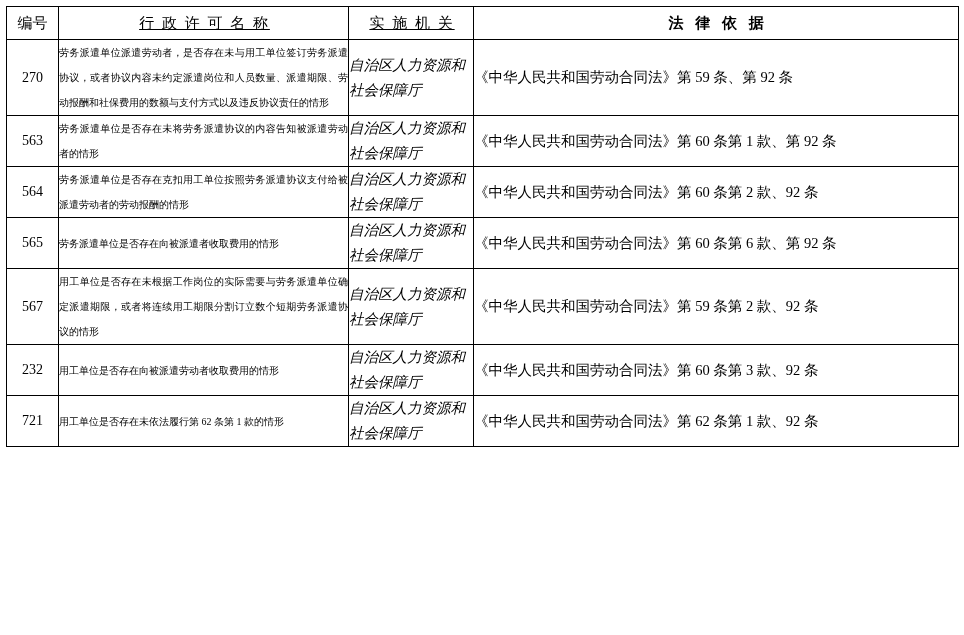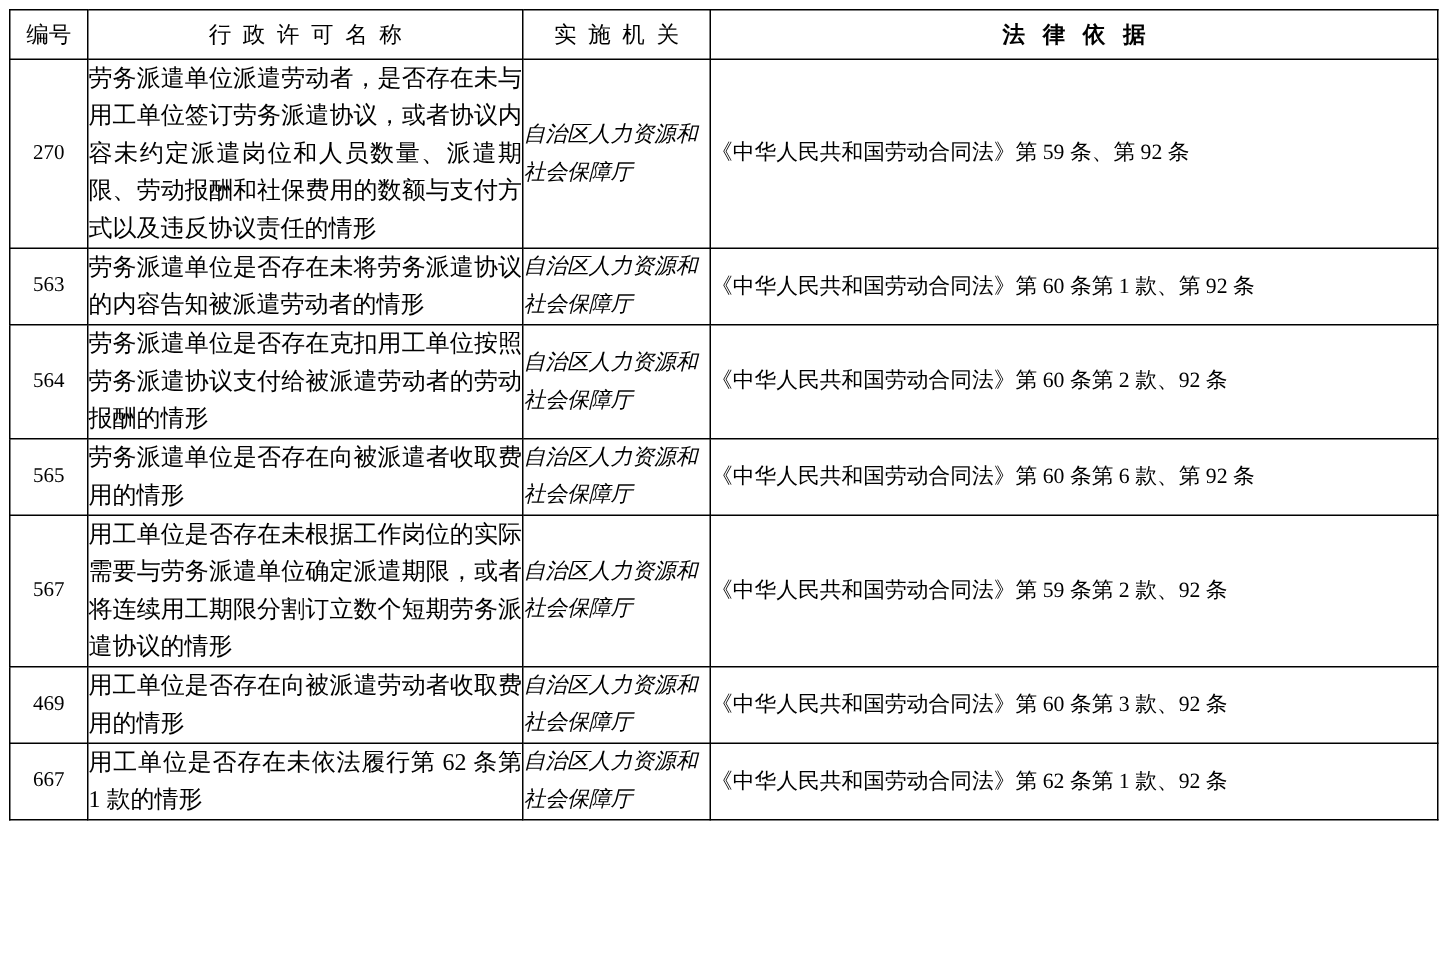--- a/index.html
+++ b/index.html
@@ -48,29 +48,30 @@
     text-align: center;
   }
   th.hdr-wide .hdr {
     letter-spacing: 4px;
     padding-left: 4px;
     font-weight: bold;
   }
   th.hdr-sp .hdr {
     letter-spacing: 2px;
     padding-left: 2px;
+    text-decoration: underline;
   }
 
   td.num {
     text-align: center;
     font-size: 14px;
     font-family: "Liberation Serif", "DejaVu Serif", serif;
   }
   td.name {
-    font-size: 16px;
+    font-size: 10px;
     line-height: 25px;
     padding: 7px 9px 7px 9px;
     text-align: justify;
     text-justify: inter-ideograph;
   }
   td.org {
     font-size: 14.5px;
     line-height: 25px;
     padding: 7px 6px 7px 8px;
     font-style: italic;
@@ -133,26 +134,26 @@
         <td class="org">自治区人力资源和社会保障厅</td>
         <td class="law">《中华人民共和国劳动合同法》第 60 条第 6 款、第 92 条</td>
       </tr>
       <tr>
         <td class="num">567</td>
         <td class="name">用工单位是否存在未根据工作岗位的实际需要与劳务派遣单位确定派遣期限，或者将连续用工期限分割订立数个短期劳务派遣协议的情形</td>
         <td class="org">自治区人力资源和社会保障厅</td>
         <td class="law">《中华人民共和国劳动合同法》第 59 条第 2 款、92 条</td>
       </tr>
       <tr>
-        <td class="num">469</td>
+        <td class="num">232</td>
         <td class="name">用工单位是否存在向被派遣劳动者收取费用的情形</td>
         <td class="org">自治区人力资源和社会保障厅</td>
         <td class="law">《中华人民共和国劳动合同法》第 60 条第 3 款、92 条</td>
       </tr>
       <tr>
-        <td class="num">667</td>
+        <td class="num">721</td>
         <td class="name">用工单位是否存在未依法履行第 62 条第 1 款的情形</td>
         <td class="org">自治区人力资源和社会保障厅</td>
         <td class="law">《中华人民共和国劳动合同法》第 62 条第 1 款、92 条</td>
       </tr>
     </tbody>
   </table>
 </div>
 
 </body></html>

